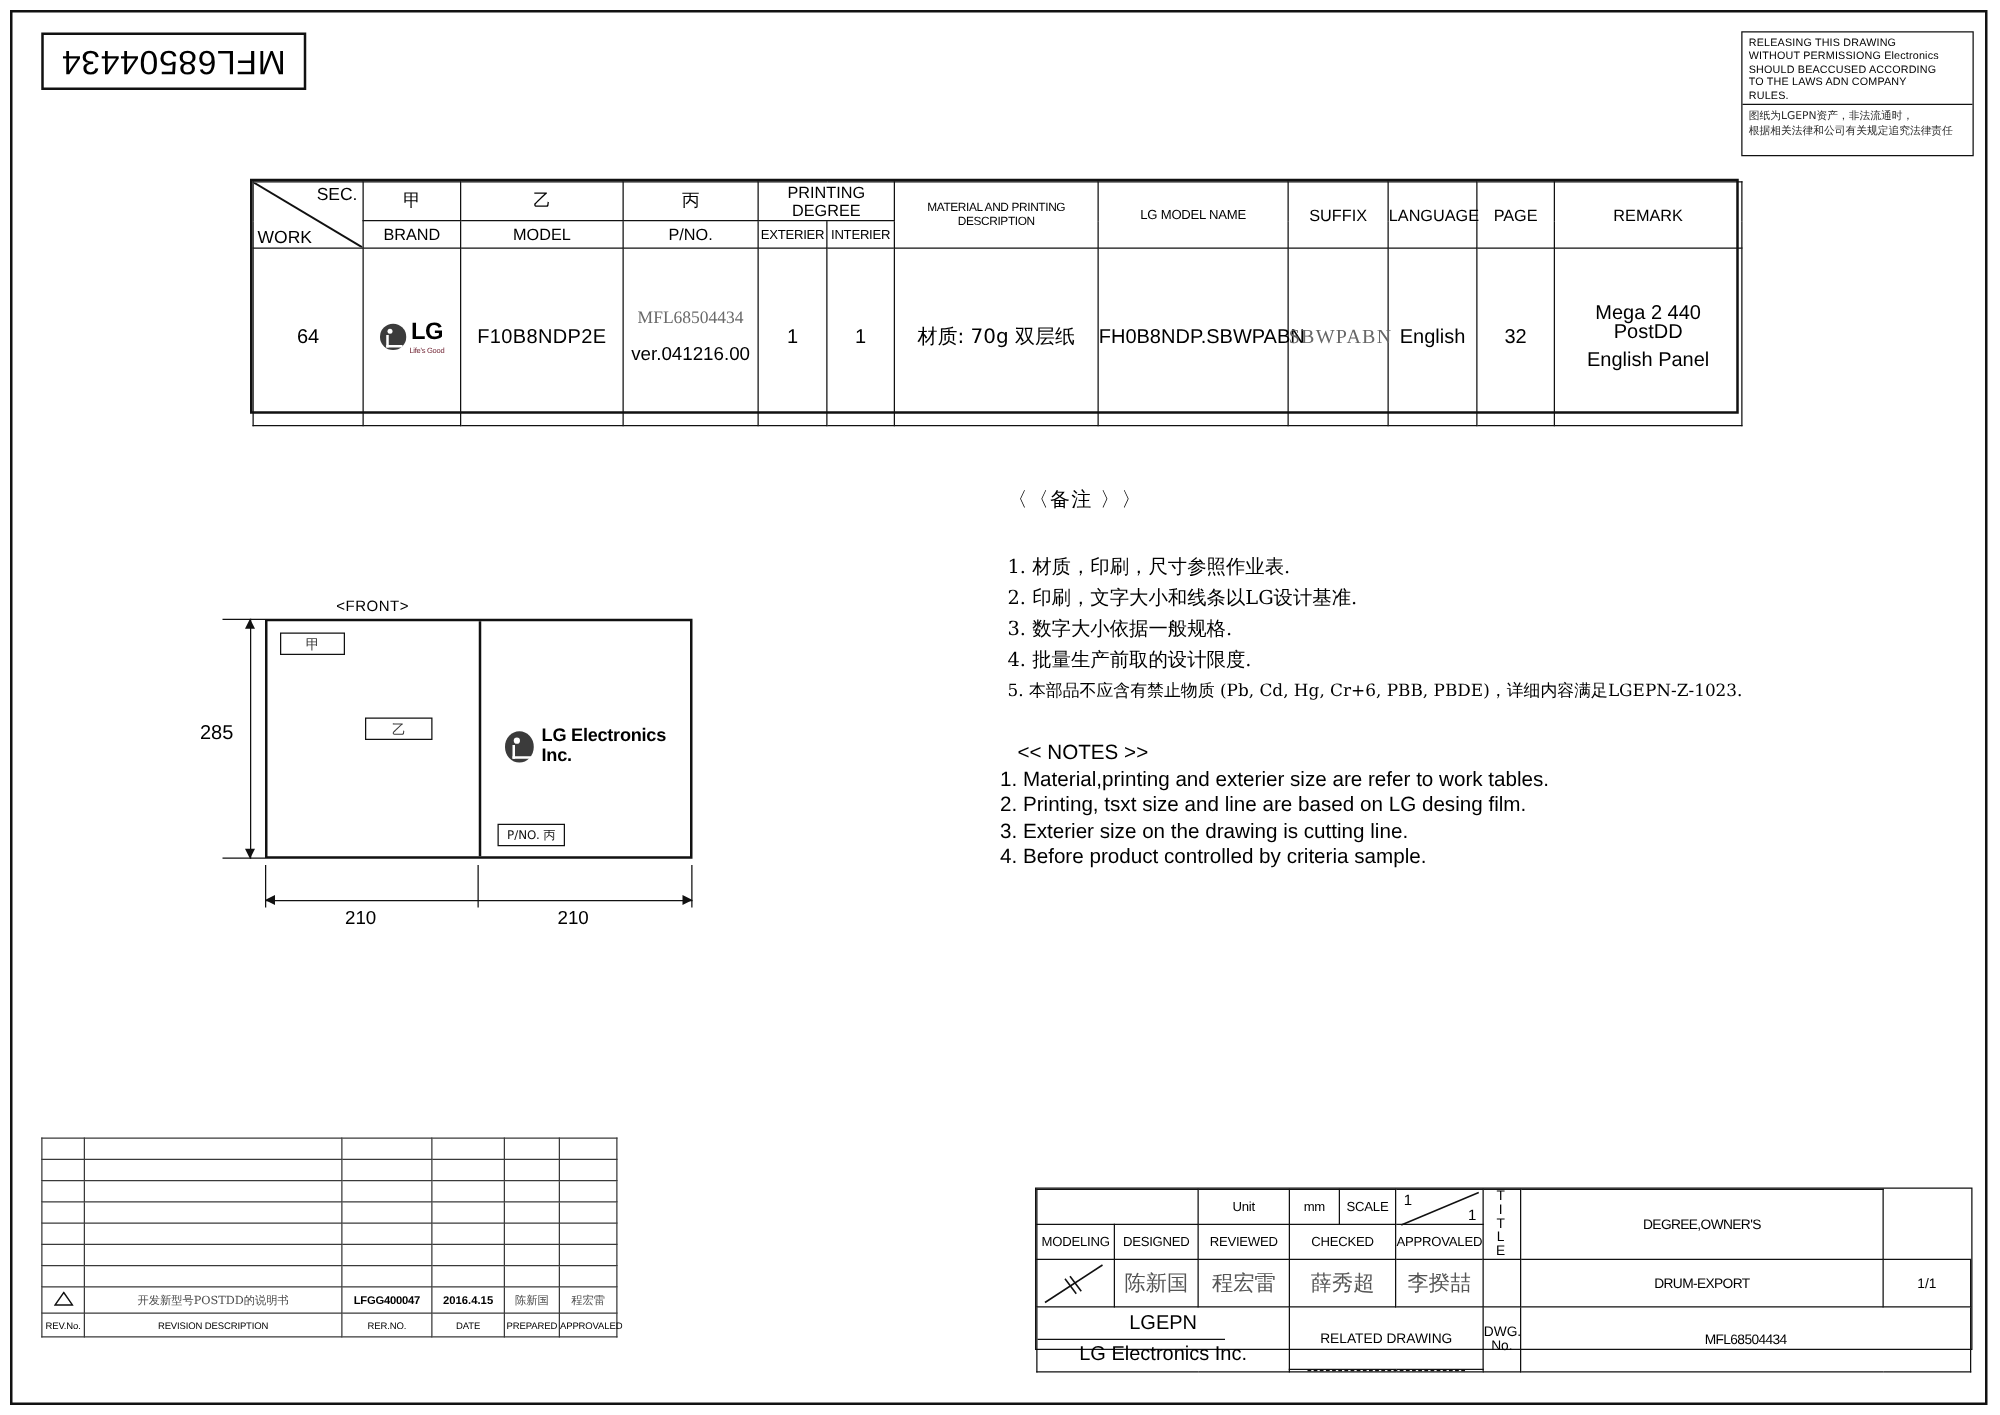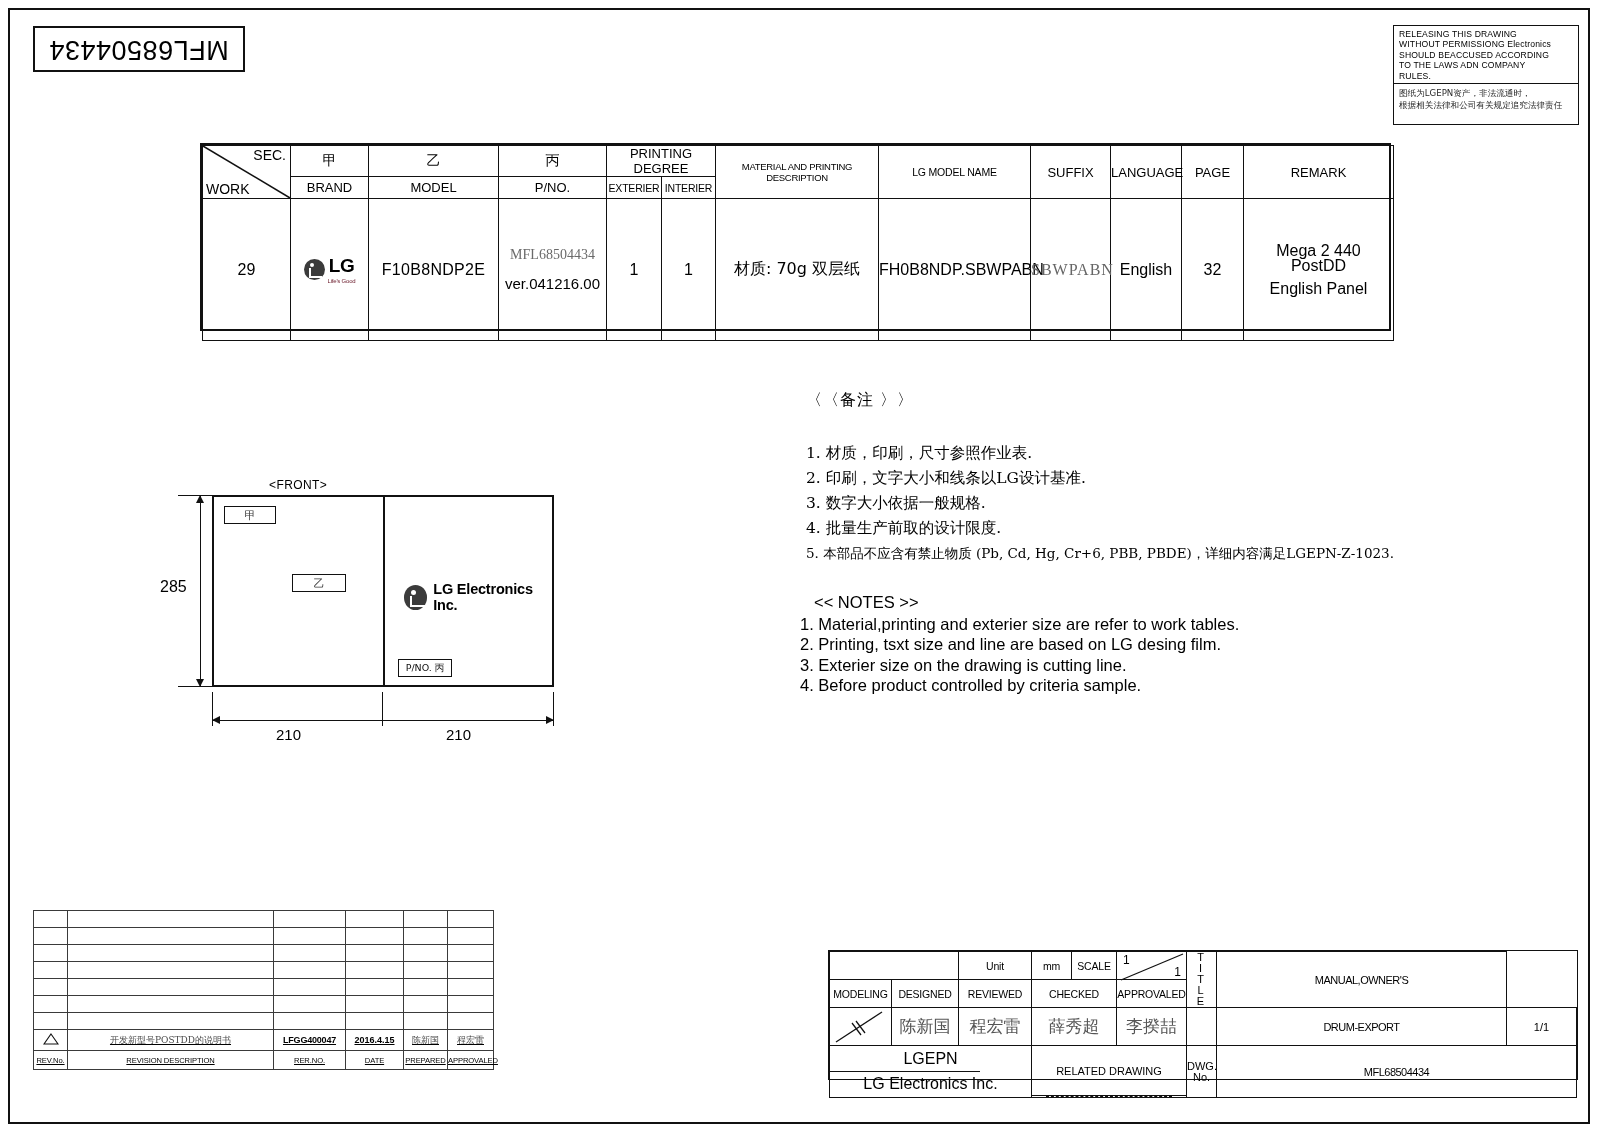--- a/index.html
+++ b/index.html
@@ -102,21 +102,21 @@
   .extB2{position:absolute;left:232px;top:222px;width:1px;height:34px;background:#111;}
   .extB3{position:absolute;left:403px;top:222px;width:1px;height:34px;background:#111;}
   .arrLa{position:absolute;left:62px;top:246px;width:0;height:0;
          border-top:4px solid transparent;border-bottom:4px solid transparent;border-right:8px solid #111;}
   .arrRa{position:absolute;left:396px;top:246px;width:0;height:0;
          border-top:4px solid transparent;border-bottom:4px solid transparent;border-left:8px solid #111;}
   .d210a{position:absolute;left:126px;top:256px;font-size:15px;}
   .d210b{position:absolute;left:296px;top:256px;font-size:15px;}
 
   
-  .rev{position:absolute;left:33px;top:910px;width:460px;text-decoration:underline;}
+  .rev{position:absolute;left:33px;top:910px;width:460px;}
   .rev table{border-collapse:collapse;width:100%;table-layout:fixed;}
   .rev td{border:1px solid #3a3a3a;height:16px;padding:0;text-align:center;
           vertical-align:middle;font-size:9px;}
   .rev .c0{width:34px;}
   .rev .c1{width:206px;}
   .rev .c2{width:72px;}
   .rev .c3{width:58px;}
   .rev .c4{width:44px;}
   .rev .c5{width:46px;}
   .rev .filled td{height:20px;}
@@ -215,21 +215,21 @@
         <td class="hdr-top" rowspan="2">REMARK</td>
       </tr>
       <tr>
         <td class="hdr-bot">BRAND</td>
         <td class="hdr-bot">MODEL</td>
         <td class="hdr-bot">P/NO.</td>
         <td class="hdr-small">EXTERIER</td>
         <td class="hdr-small">INTERIER</td>
       </tr>
       <tr class="body-row">
-        <td>29</td>
+        <td>64</td>
         <td>
           <div class="lglogo">
             <span class="lgmark"></span>
             <span>
               <div class="lgtext">LG</div>
               <div class="lgslogan">Life's Good</div>
             </span>
           </div>
         </td>
         <td class="v-model">F10B8NDP2E</td>
@@ -417,21 +417,21 @@
         <td class="lbl">mm</td>
         <td class="lbl">SCALE</td>
         <td class="scale-cell">
           <svg width="70" height="30" viewBox="0 0 70 30">
                 <line x1="4" y1="28" x2="66" y2="2" stroke="#111" stroke-width="1.2"></line>
               </svg>
           <span class="n1">1</span>
           <span class="n2">1</span>
         </td>
         <td class="title-v" rowspan="2">T<br>I<br>T<br>L<br>E</td>
-        <td class="t-main" rowspan="2">MANUAL,OWNER'S</td>
+        <td class="t-main" rowspan="2">DEGREE,OWNER'S</td>
         <td rowspan="2" style="border-right:none;border-top:none"></td>
       </tr>
       <tr>
         <td class="lbl">MODELING</td>
         <td class="lbl">DESIGNED</td>
         <td class="lbl">REVIEWED</td>
         <td class="lbl" colspan="2">CHECKED</td>
         <td class="lbl">APPROVALED</td>
       </tr>
       <tr style="height:38px">

